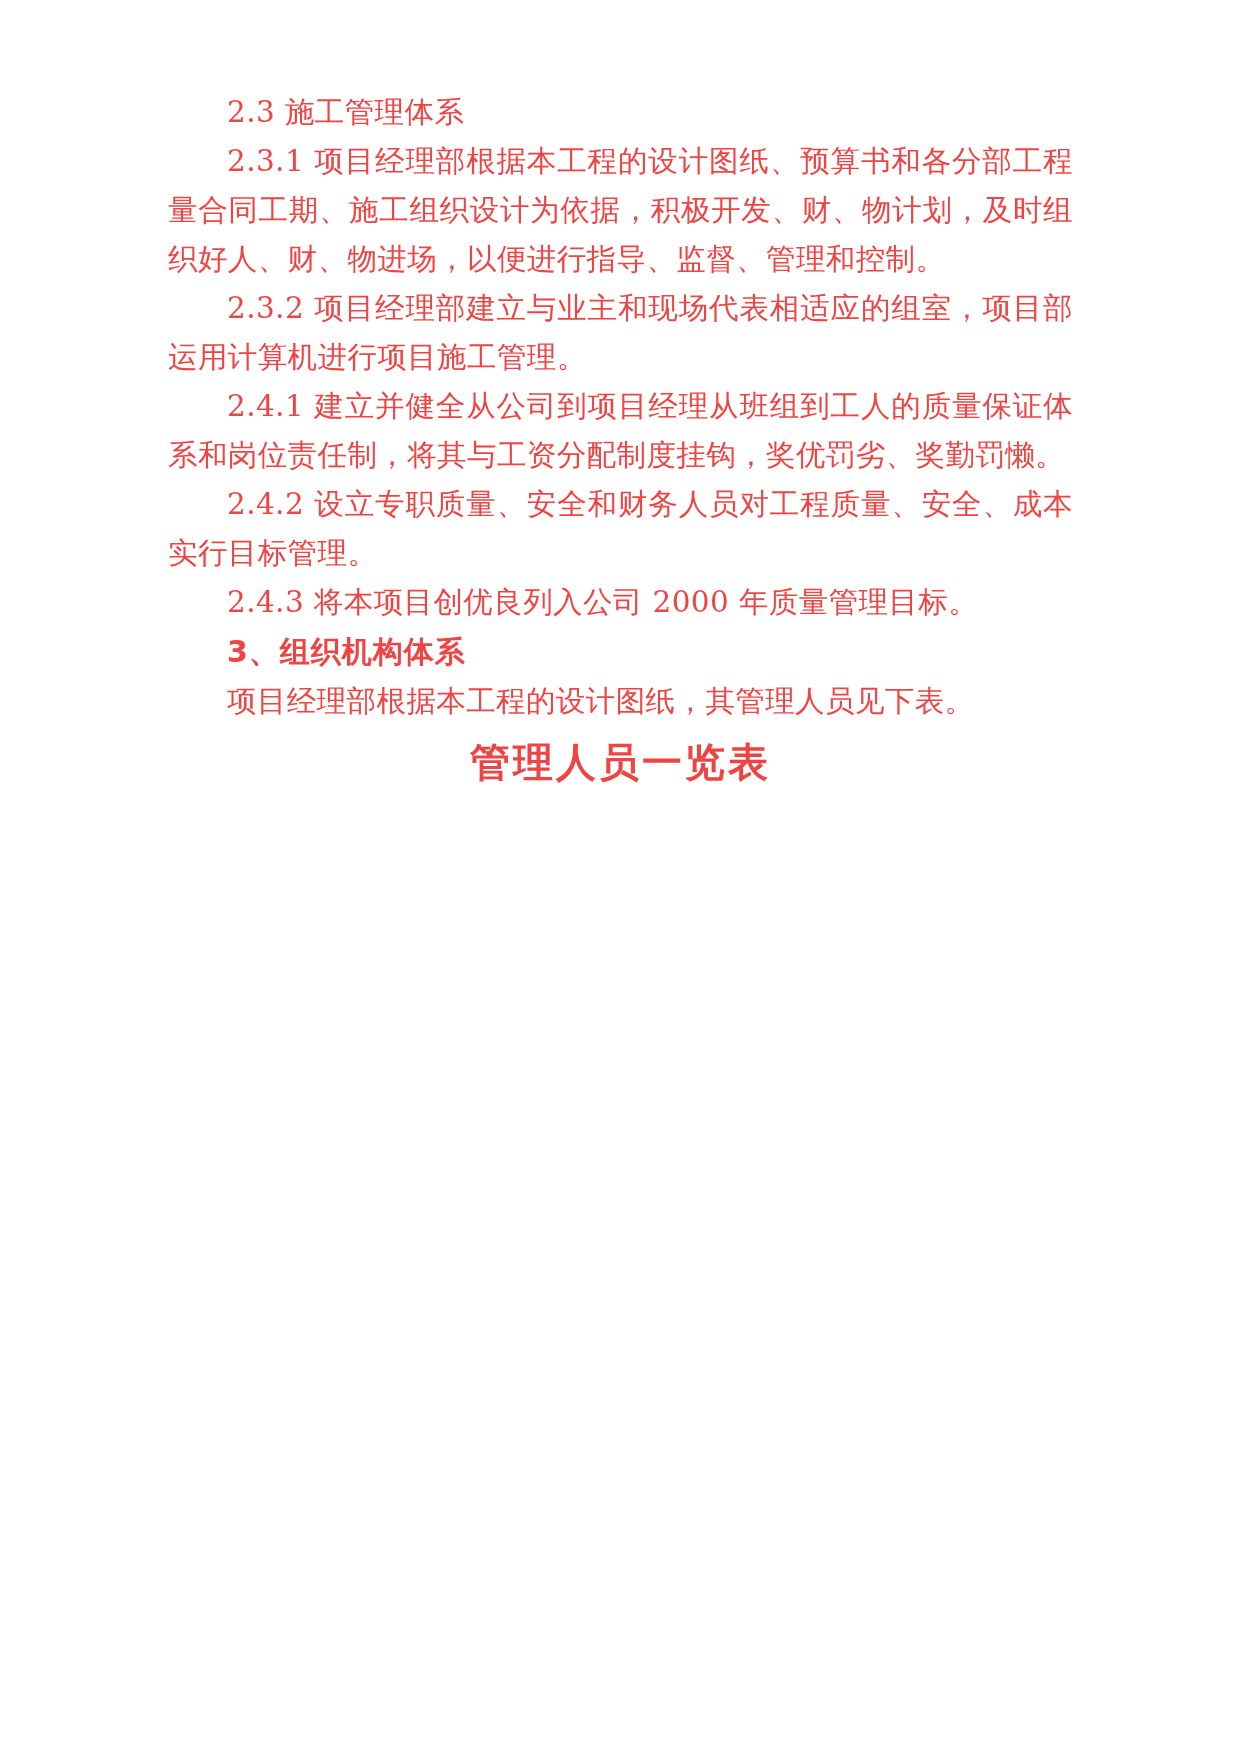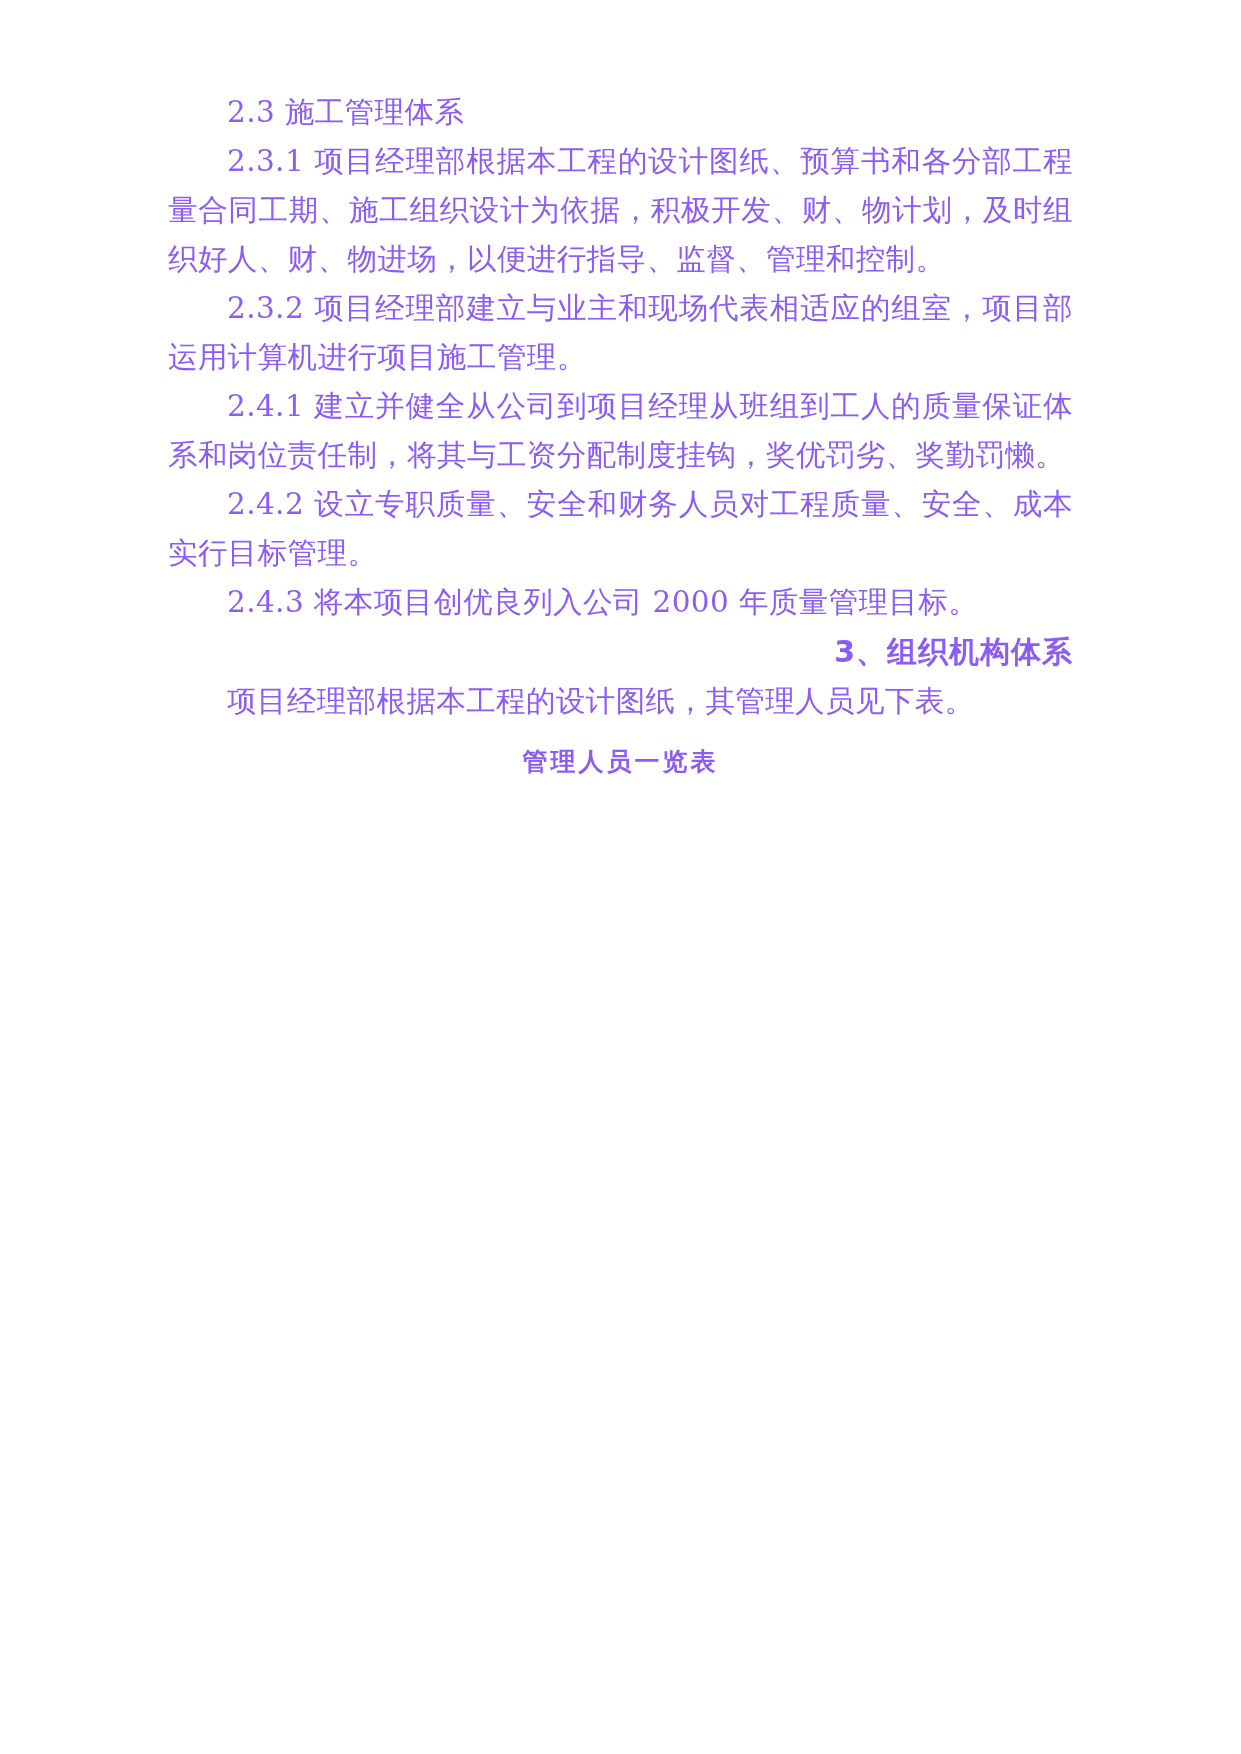--- a/index.html
+++ b/index.html
@@ -8,21 +8,21 @@
     background: #ffffff;
   }
   .page {
     position: relative;
     width: 1241px;
     height: 1754px;
     background: #ffffff;
     margin: 0 auto;
     box-sizing: border-box;
     font-family: "DejaVu Serif", serif;
-    color: #8b5cf6;
+    color: #ef4444;
     overflow: hidden;
   }
   .content {
     position: absolute;
     left: 168px;
     top: 88px;
     width: 905px;
   }
   p.body-text {
     margin: 0 0 0 0;
@@ -35,25 +35,24 @@
     font-family: "DejaVu Serif", serif;
   }
   p.heading-bold {
     margin: 0;
     font-size: 30px;
     line-height: 50px;
     text-indent: 59px;
     font-weight: bold;
     letter-spacing: 1px;
     font-family: "DejaVu Sans", sans-serif;
-    text-align: right;
   }
   p.table-title {
     margin: 10px 0 0 0;
-    font-size: 25px;
+    font-size: 40px;
     line-height: 52px;
     text-align: center;
     font-weight: bold;
     letter-spacing: 3px;
     font-family: "DejaVu Sans", sans-serif;
   }
 </style>
 </head>
 <body>
 

